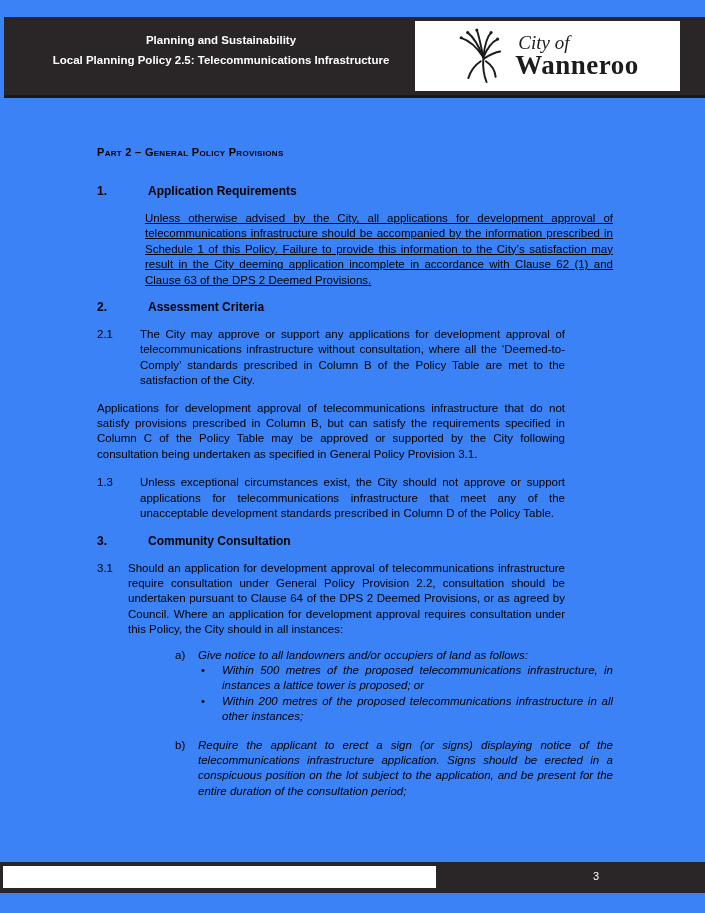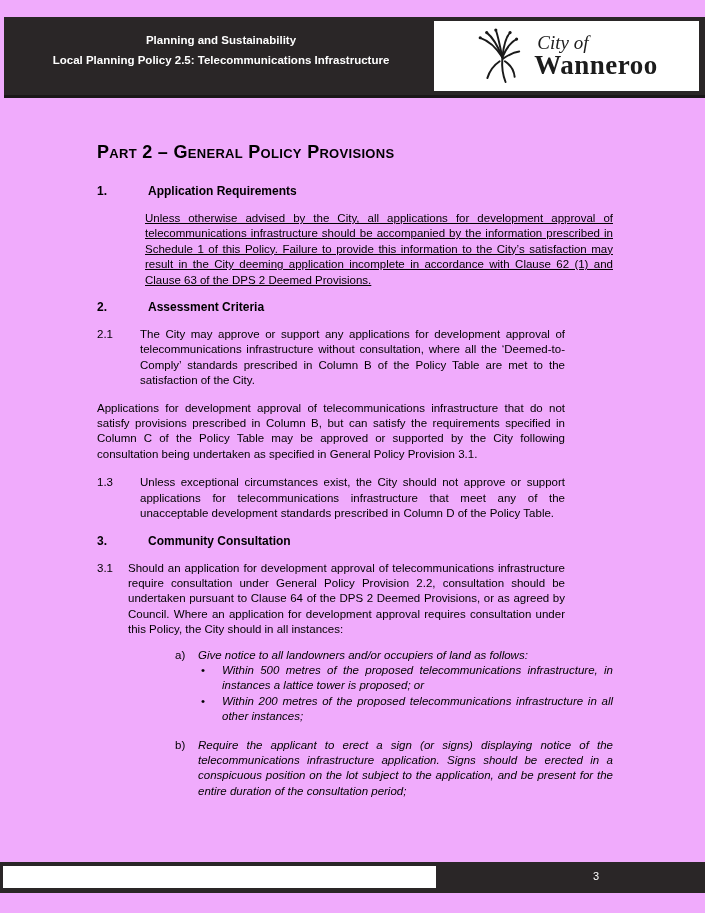--- a/index.html
+++ b/index.html
@@ -1,41 +1,41 @@
 <!DOCTYPE html>
 <html><head>
 <meta charset="utf-8">
 <style>
   html,body { margin:0; padding:0; background:#ffffff; }
   .page {
-    position:relative; width:705px; height:913px; background:#f0abfc;
+    position:relative; width:705px; height:913px; background:#3b82f6;
     font-family:"Liberation Sans", sans-serif; color:#000; overflow:hidden;
   }
 
   
   .header-band {
     position:absolute; top:17px; left:4px; width:701px; height:78px;
     background:#2a2627; border-bottom:3px solid #1a1718;
   }
   .header-titles {
     position:absolute; top:13px; left:0; width:434px; text-align:center;
     color:#ffffff; font-size:11.5px; font-weight:700; line-height:20px;
   }
   .logo-box {
-    position:absolute; top:4px; left:430px; width:265px; height:70px;
+    position:absolute; top:4px; left:411px; width:265px; height:70px;
     background:#ffffff; display:flex; align-items:center; justify-content:center; gap:7px;
   }
   .logo-text { font-family:"Liberation Serif", serif; color:#1c1c1c; }
   .logo-cityof { font-style:italic; font-size:19px; line-height:20px; padding-left:3px; }
   .logo-wanneroo { font-size:27px; line-height:27px; margin-top:-1px; letter-spacing:0.5px;font-weight:bold; }
 
   
   .content { position:absolute; top:97px; left:0; width:705px; font-size:11.5px; line-height:15.4px; }
   .part-title {
-    margin:46px 0 0 97px; font-size:18px; line-height:19px; font-weight:700;
+    margin:46px 0 0 97px; font-size:11px; line-height:19px; font-weight:700;
     font-variant:small-caps; letter-spacing:0.3px;
   }
   .sec-head { display:flex; margin-left:97px; font-weight:700; font-size:12px; line-height:15px; }
   .sec-head .num { flex:none; width:51px; }
   .para { margin-left:145px; width:468px; text-align:justify;text-decoration:underline; }
   .sub { display:flex; margin-left:97px; width:468px; }
   .sub .num { flex:none; width:43px; }
   .sub.narrow .num { flex:none; width:31px; }
   .sub .txt { flex:1; text-align:justify; }
   .alpha { display:flex; margin-left:175px; width:438px; }

